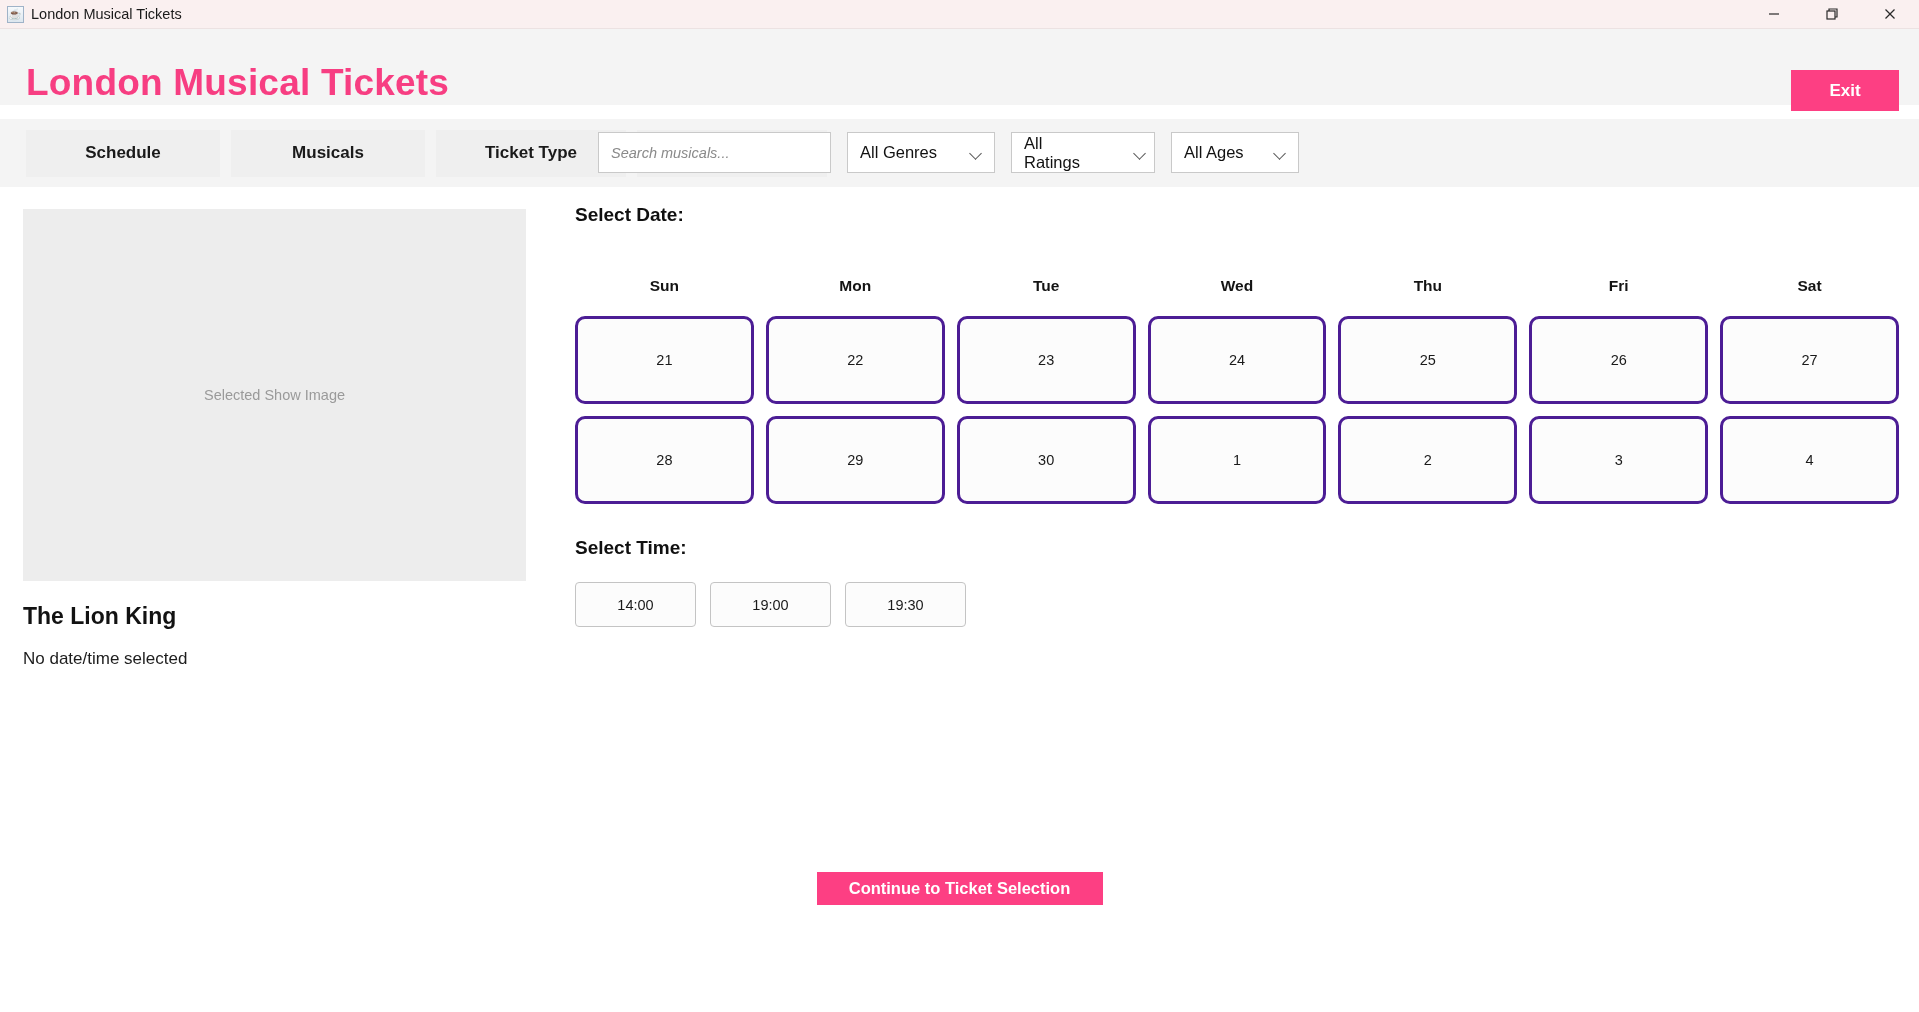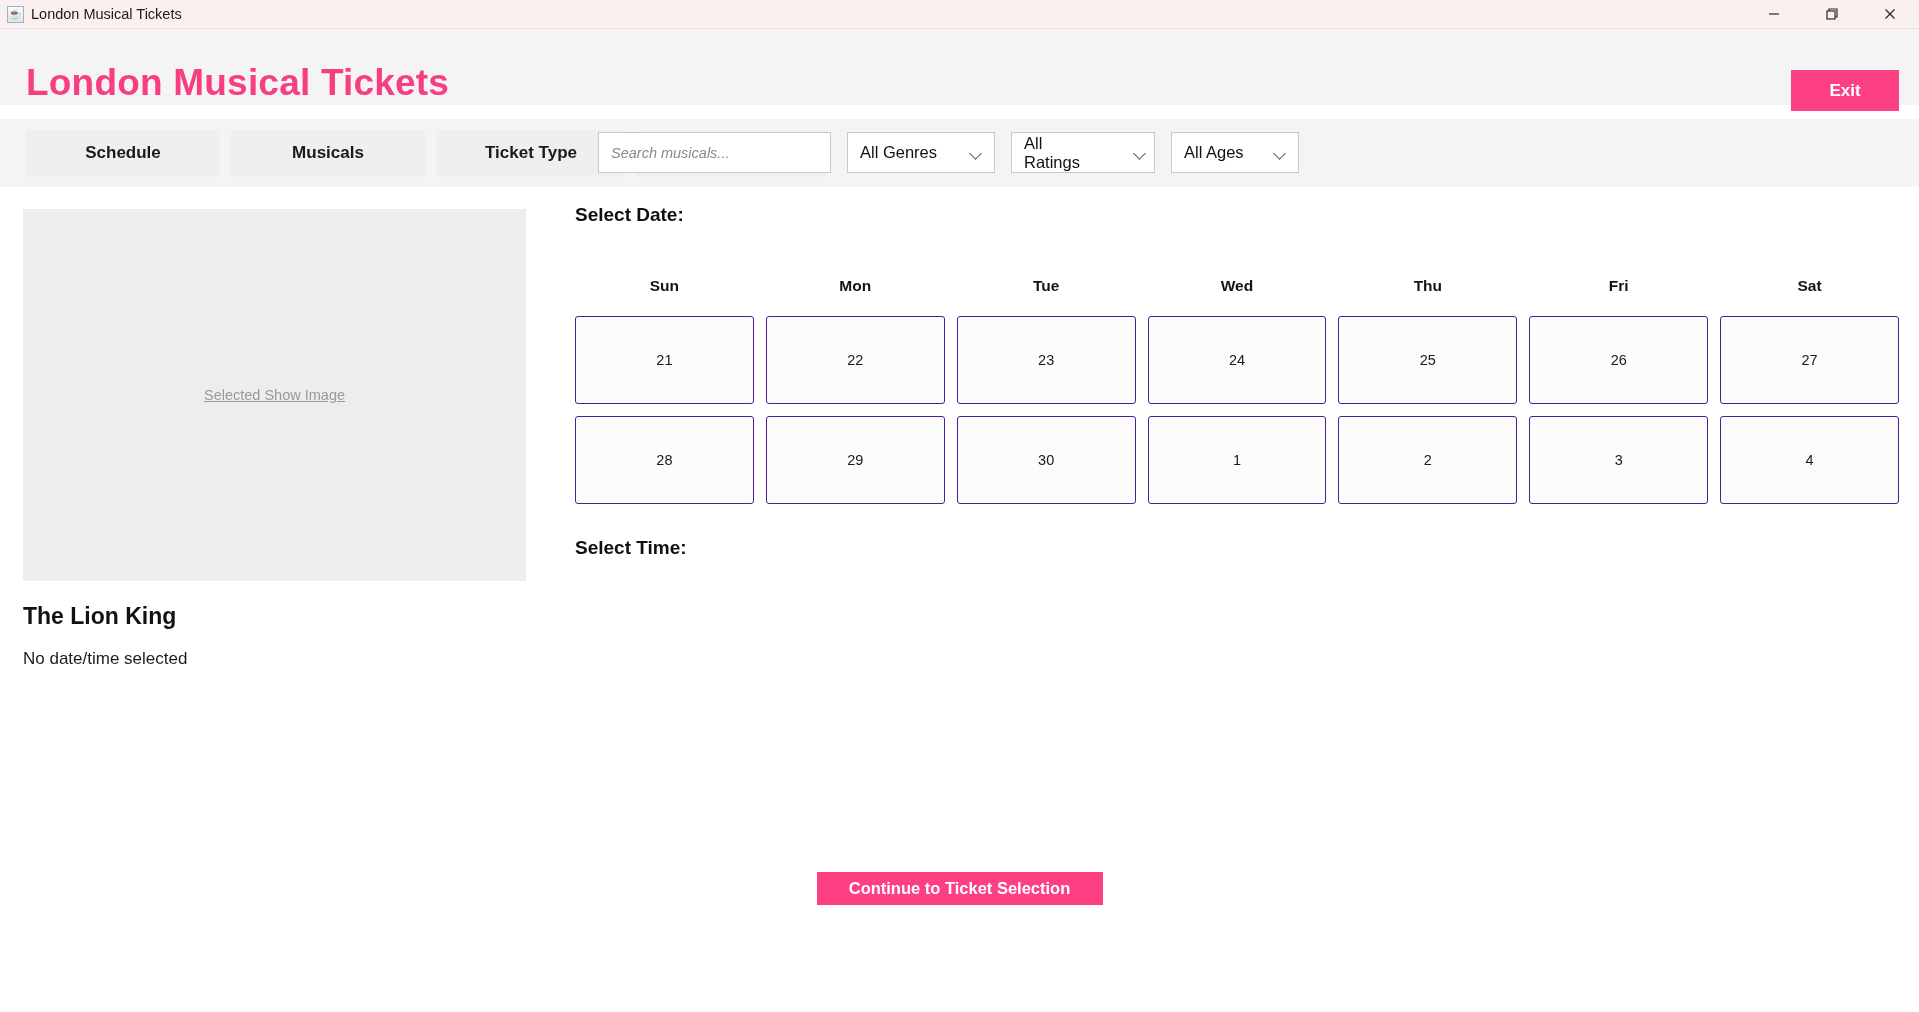--- a/index.html
+++ b/index.html
@@ -192,21 +192,20 @@
   }
   .show-image {
     width: 503px;
     height: 372px;
     background: #ededed;
     display: flex;
     align-items: center;
     justify-content: center;
     color: #9a9a9a;
     font-size: 14.5px;
-    text-decoration: underline;
   }
   .show-title {
     margin-top: 22px;
     font-size: 23px;
     font-weight: bold;
     color: #121212;
   }
   .show-status {
     margin-top: 19px;
     font-size: 17px;
@@ -238,22 +237,22 @@
   }
   .date-grid {
     display: grid;
     grid-template-columns: repeat(7, 1fr);
     column-gap: 12px;
     row-gap: 12px;
     margin-top: 21px;
   }
   .date-cell {
     height: 88px;
-    border: 1px solid #4c1d95;
-    border-radius: 3px;
+    border: 3px solid #4c1d95;
+    border-radius: 10px;
     background: #fcfcfc;
     display: flex;
     align-items: center;
     justify-content: center;
     font-size: 14.5px;
     color: #1a1a1a;
     cursor: pointer;
     font-family: "Liberation Sans", sans-serif;
   }
   .time-label {
@@ -397,18 +396,23 @@
       <div class="date-cell">29</div>
       <div class="date-cell">30</div>
       <div class="date-cell">1</div>
       <div class="date-cell">2</div>
       <div class="date-cell">3</div>
       <div class="date-cell">4</div>
     </div>
 
     <div class="time-label">Select Time:</div>
 
+    <div class="time-row">
+      <div class="time-cell">14:00</div>
+      <div class="time-cell">19:00</div>
+      <div class="time-cell">19:30</div>
+    </div>
   </div>
 
   <div class="continue-wrap">
     <button class="continue-button">Continue to Ticket Selection</button>
   </div>
 </div>
 
 </body></html>

